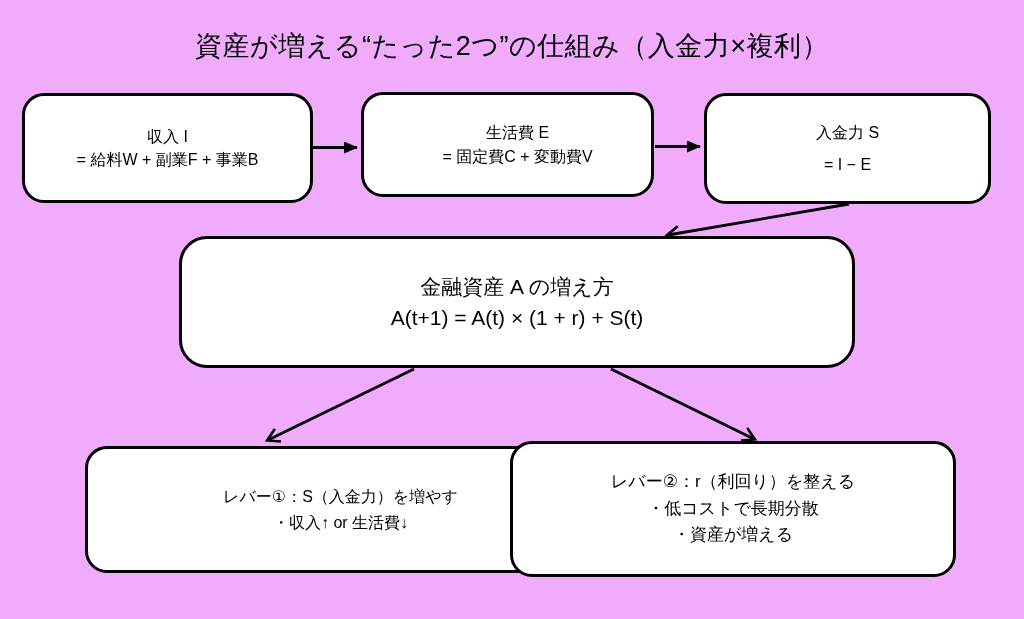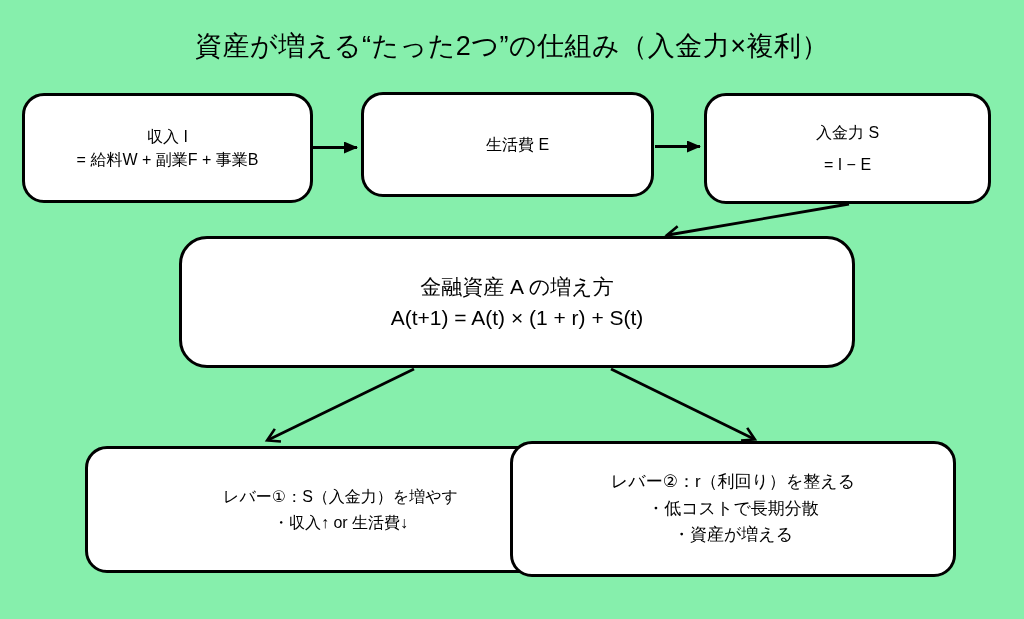--- a/index.html
+++ b/index.html
@@ -5,21 +5,21 @@
   html, body {
     margin: 0;
     padding: 0;
     background: #ffffff;
     font-family: "Liberation Sans", "DejaVu Sans", sans-serif;
   }
   .canvas {
     position: relative;
     width: 1024px;
     height: 619px;
-    background: #86efac;
+    background: #f0abfc;
     overflow: hidden;
     color: #000000;
   }
   .title {
     position: absolute;
     top: 28px;
     left: 0;
     width: 1024px;
     margin: 0;
     text-align: center;
@@ -77,20 +77,21 @@
     <line x1="611" y1="369" x2="754" y2="439" stroke="#000000" stroke-width="2.8" marker-end="url(#head-open)"></line>
   </svg>
 
   <div class="node node-income">
     <span>収入 I</span>
     <span>= 給料W + 副業F + 事業B</span>
   </div>
 
   <div class="node node-expense">
     <span>生活費 E</span>
+    <span>= 固定費C + 変動費V</span>
   </div>
 
   <div class="node node-savings">
     <span>入金力 S</span>
     <span>= I − E</span>
   </div>
 
   <div class="node node-asset">
     <span>金融資産 A の増え方</span>
     <span>A(t+1) = A(t) × (1 + r) + S(t)</span>

